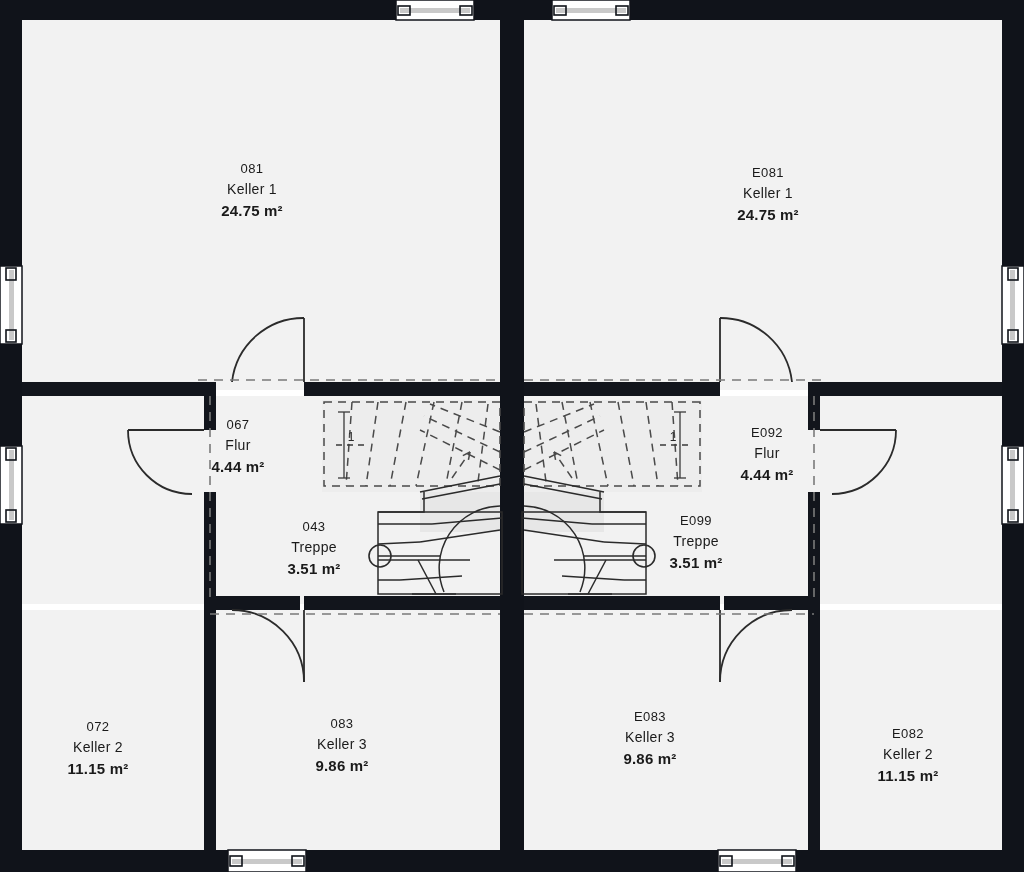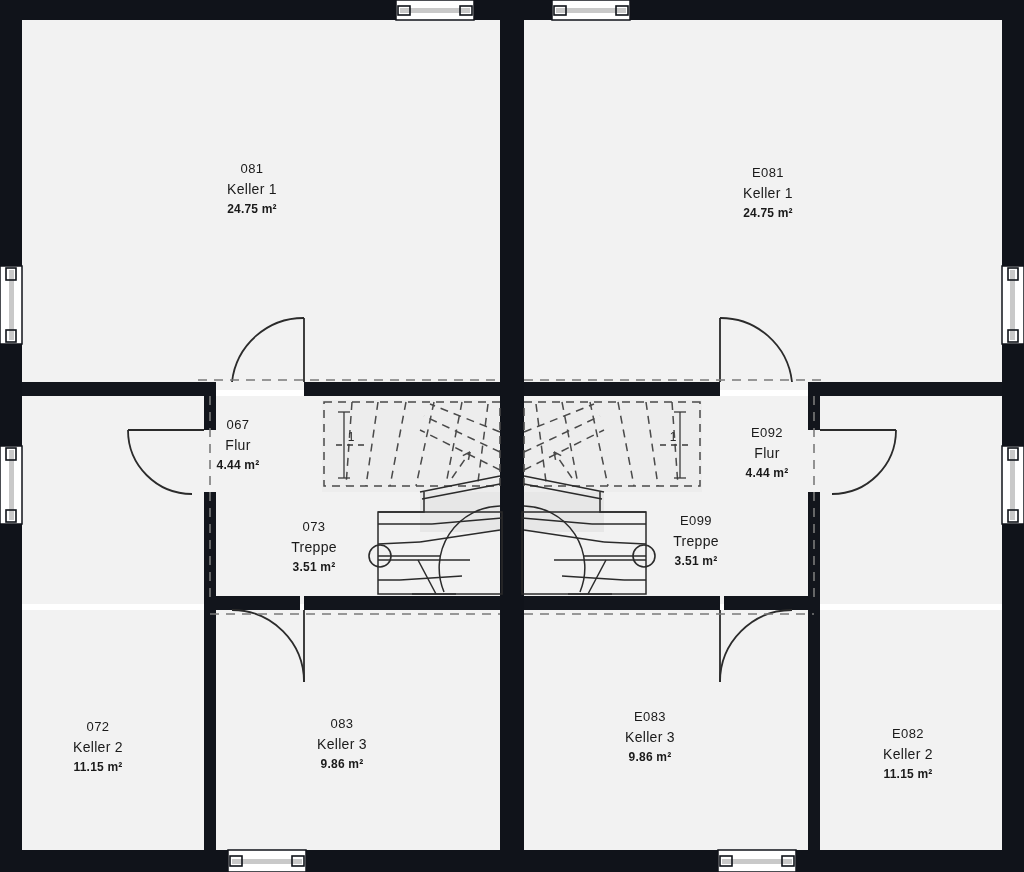--- a/index.html
+++ b/index.html
@@ -39,21 +39,21 @@
     font-size: 13px;
     letter-spacing: 0.4px;
     margin-bottom: 7px;
   }
   .room-label .rl-name {
     font-size: 14px;
     letter-spacing: 0.3px;
     margin-bottom: 7px;
   }
   .room-label .rl-area {
-    font-size: 12px;
+    font-size: 15px;
     font-weight: bold;
     letter-spacing: 0.2px;
   }
 </style>
 </head>
 <body>
 
 <div id="plan-root">
 
   <svg id="plan-svg" viewBox="0 0 1024 872">
@@ -351,21 +351,21 @@
       <div class="rl-area">4.44 m²</div>
     </div>
 
     <div class="room-label" style="left:767px; top:426px;">
       <div class="rl-code">E092</div>
       <div class="rl-name">Flur</div>
       <div class="rl-area">4.44 m²</div>
     </div>
 
     <div class="room-label" style="left:314px; top:520px;">
-      <div class="rl-code">073</div>
+      <div class="rl-code">043</div>
       <div class="rl-name">Treppe</div>
       <div class="rl-area">3.51 m²</div>
     </div>
 
     <div class="room-label" style="left:696px; top:514px;">
       <div class="rl-code">E099</div>
       <div class="rl-name">Treppe</div>
       <div class="rl-area">3.51 m²</div>
     </div>
 

